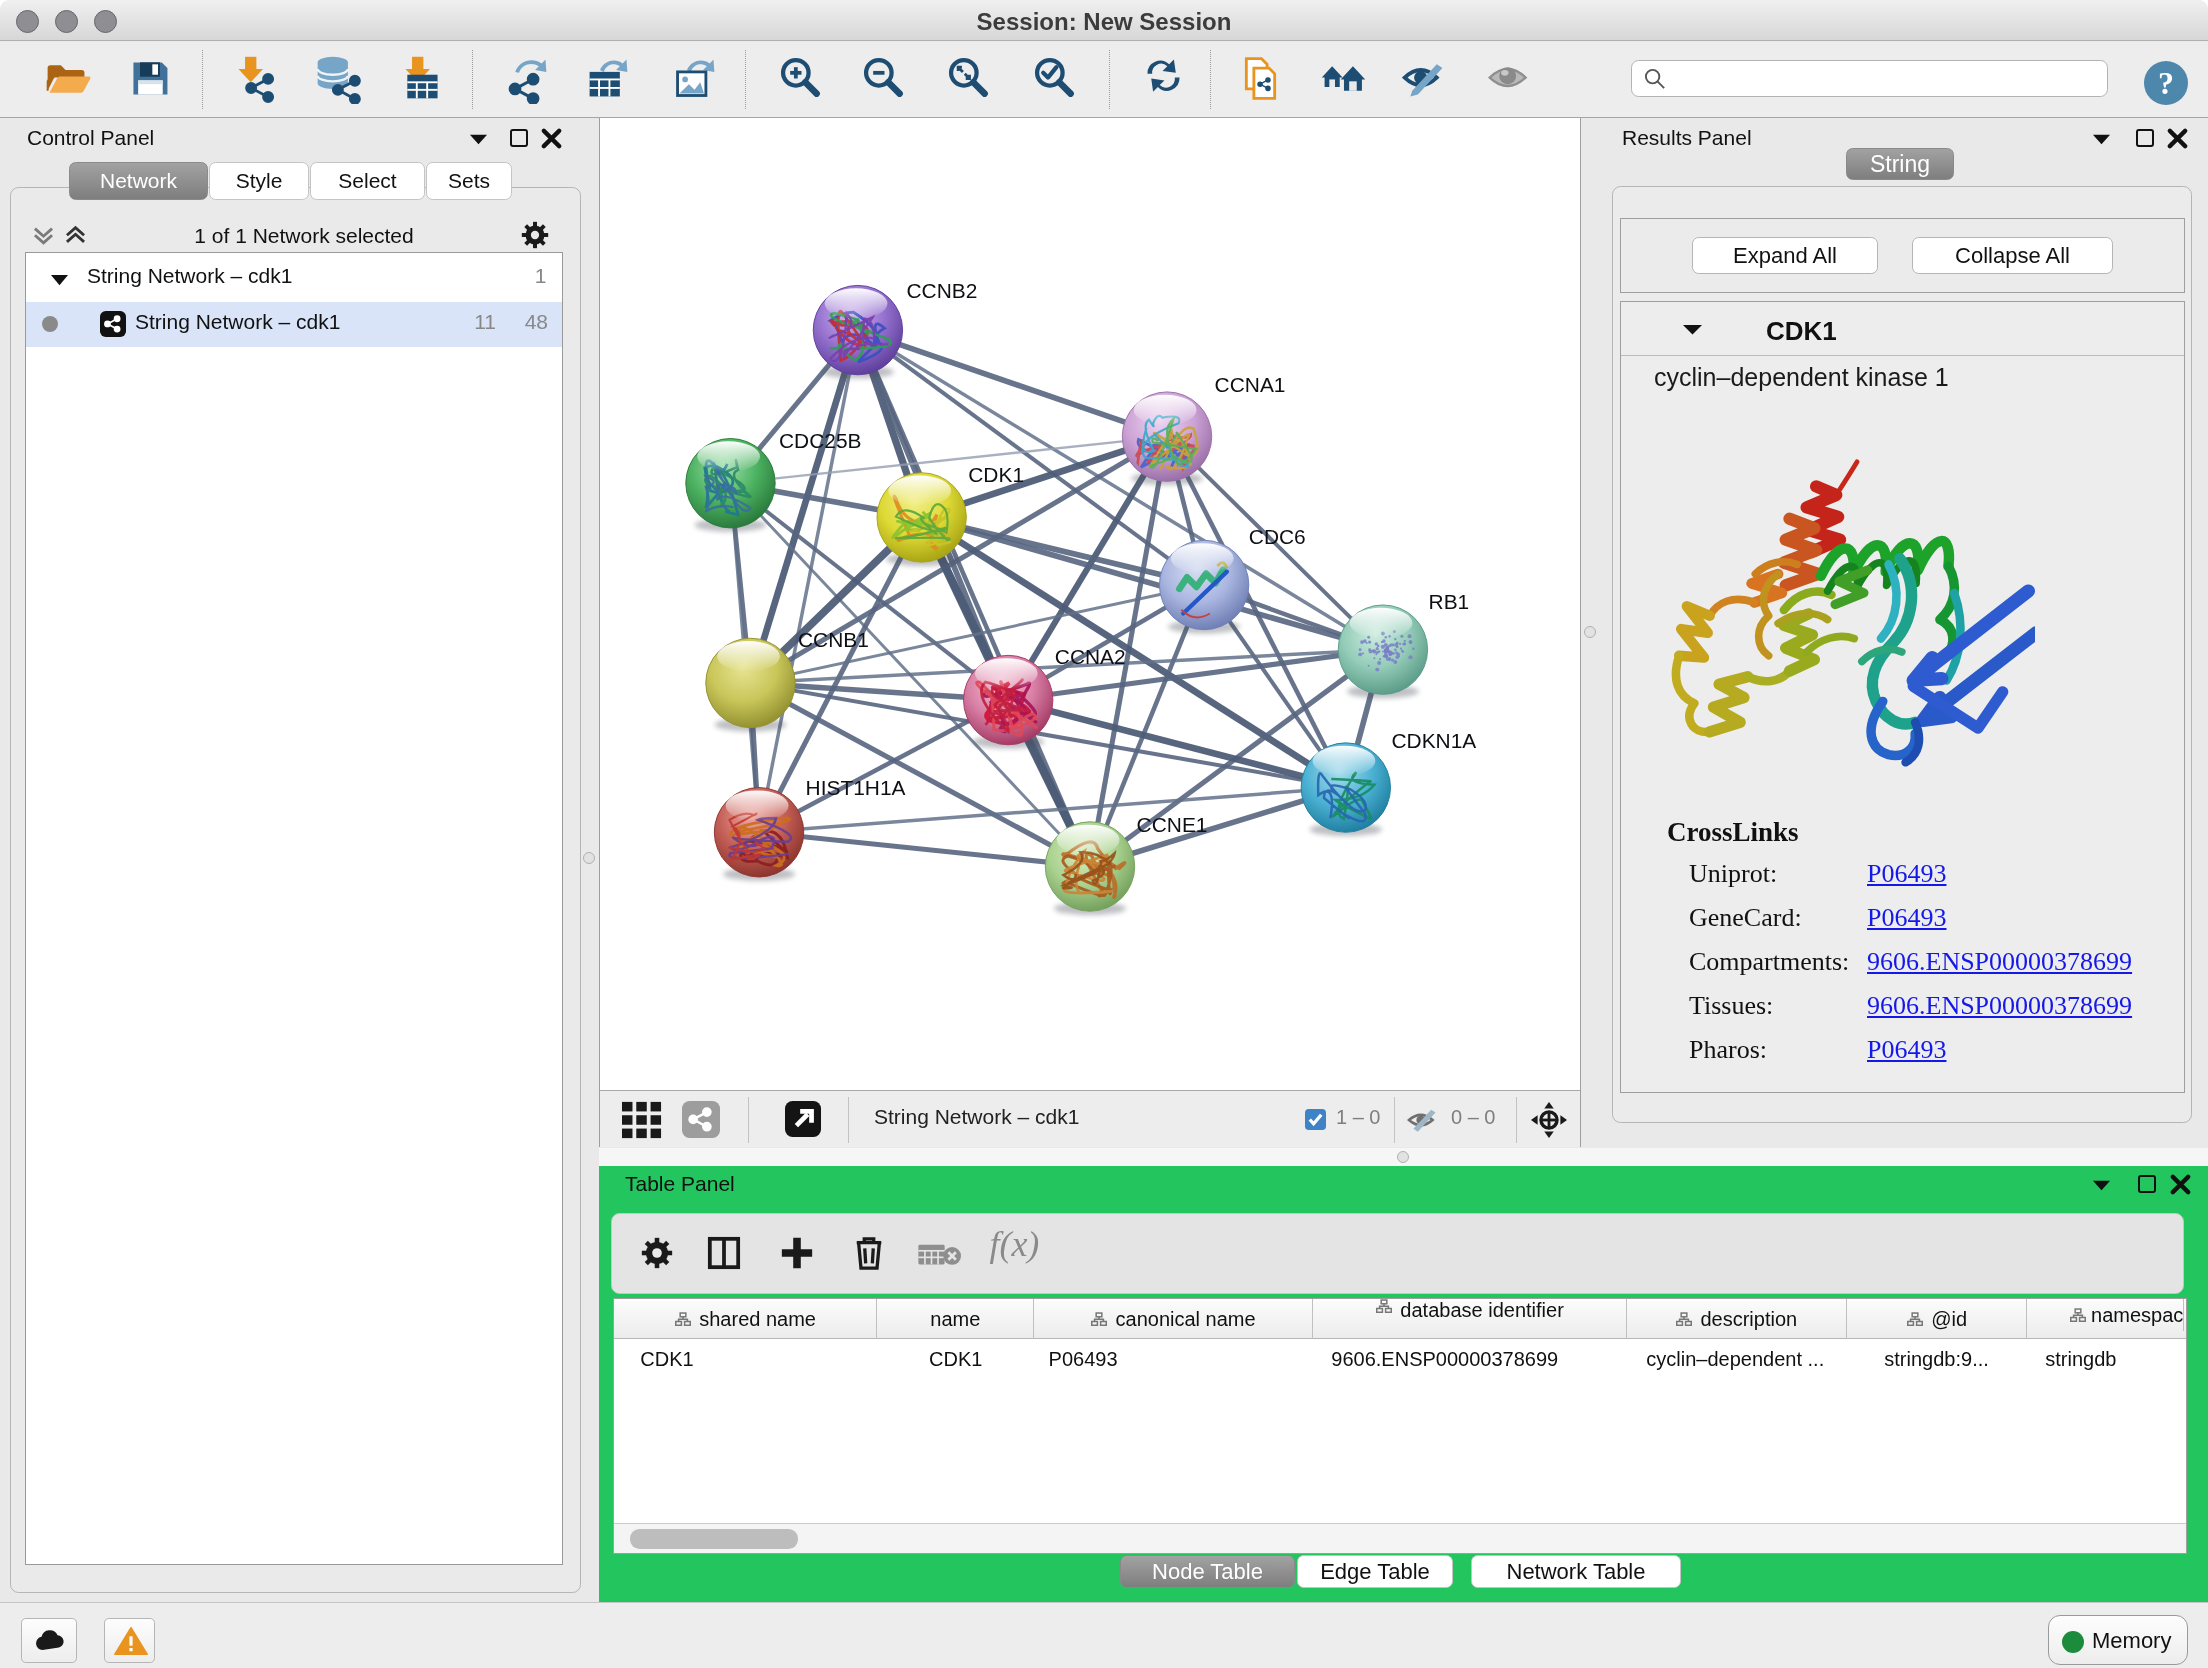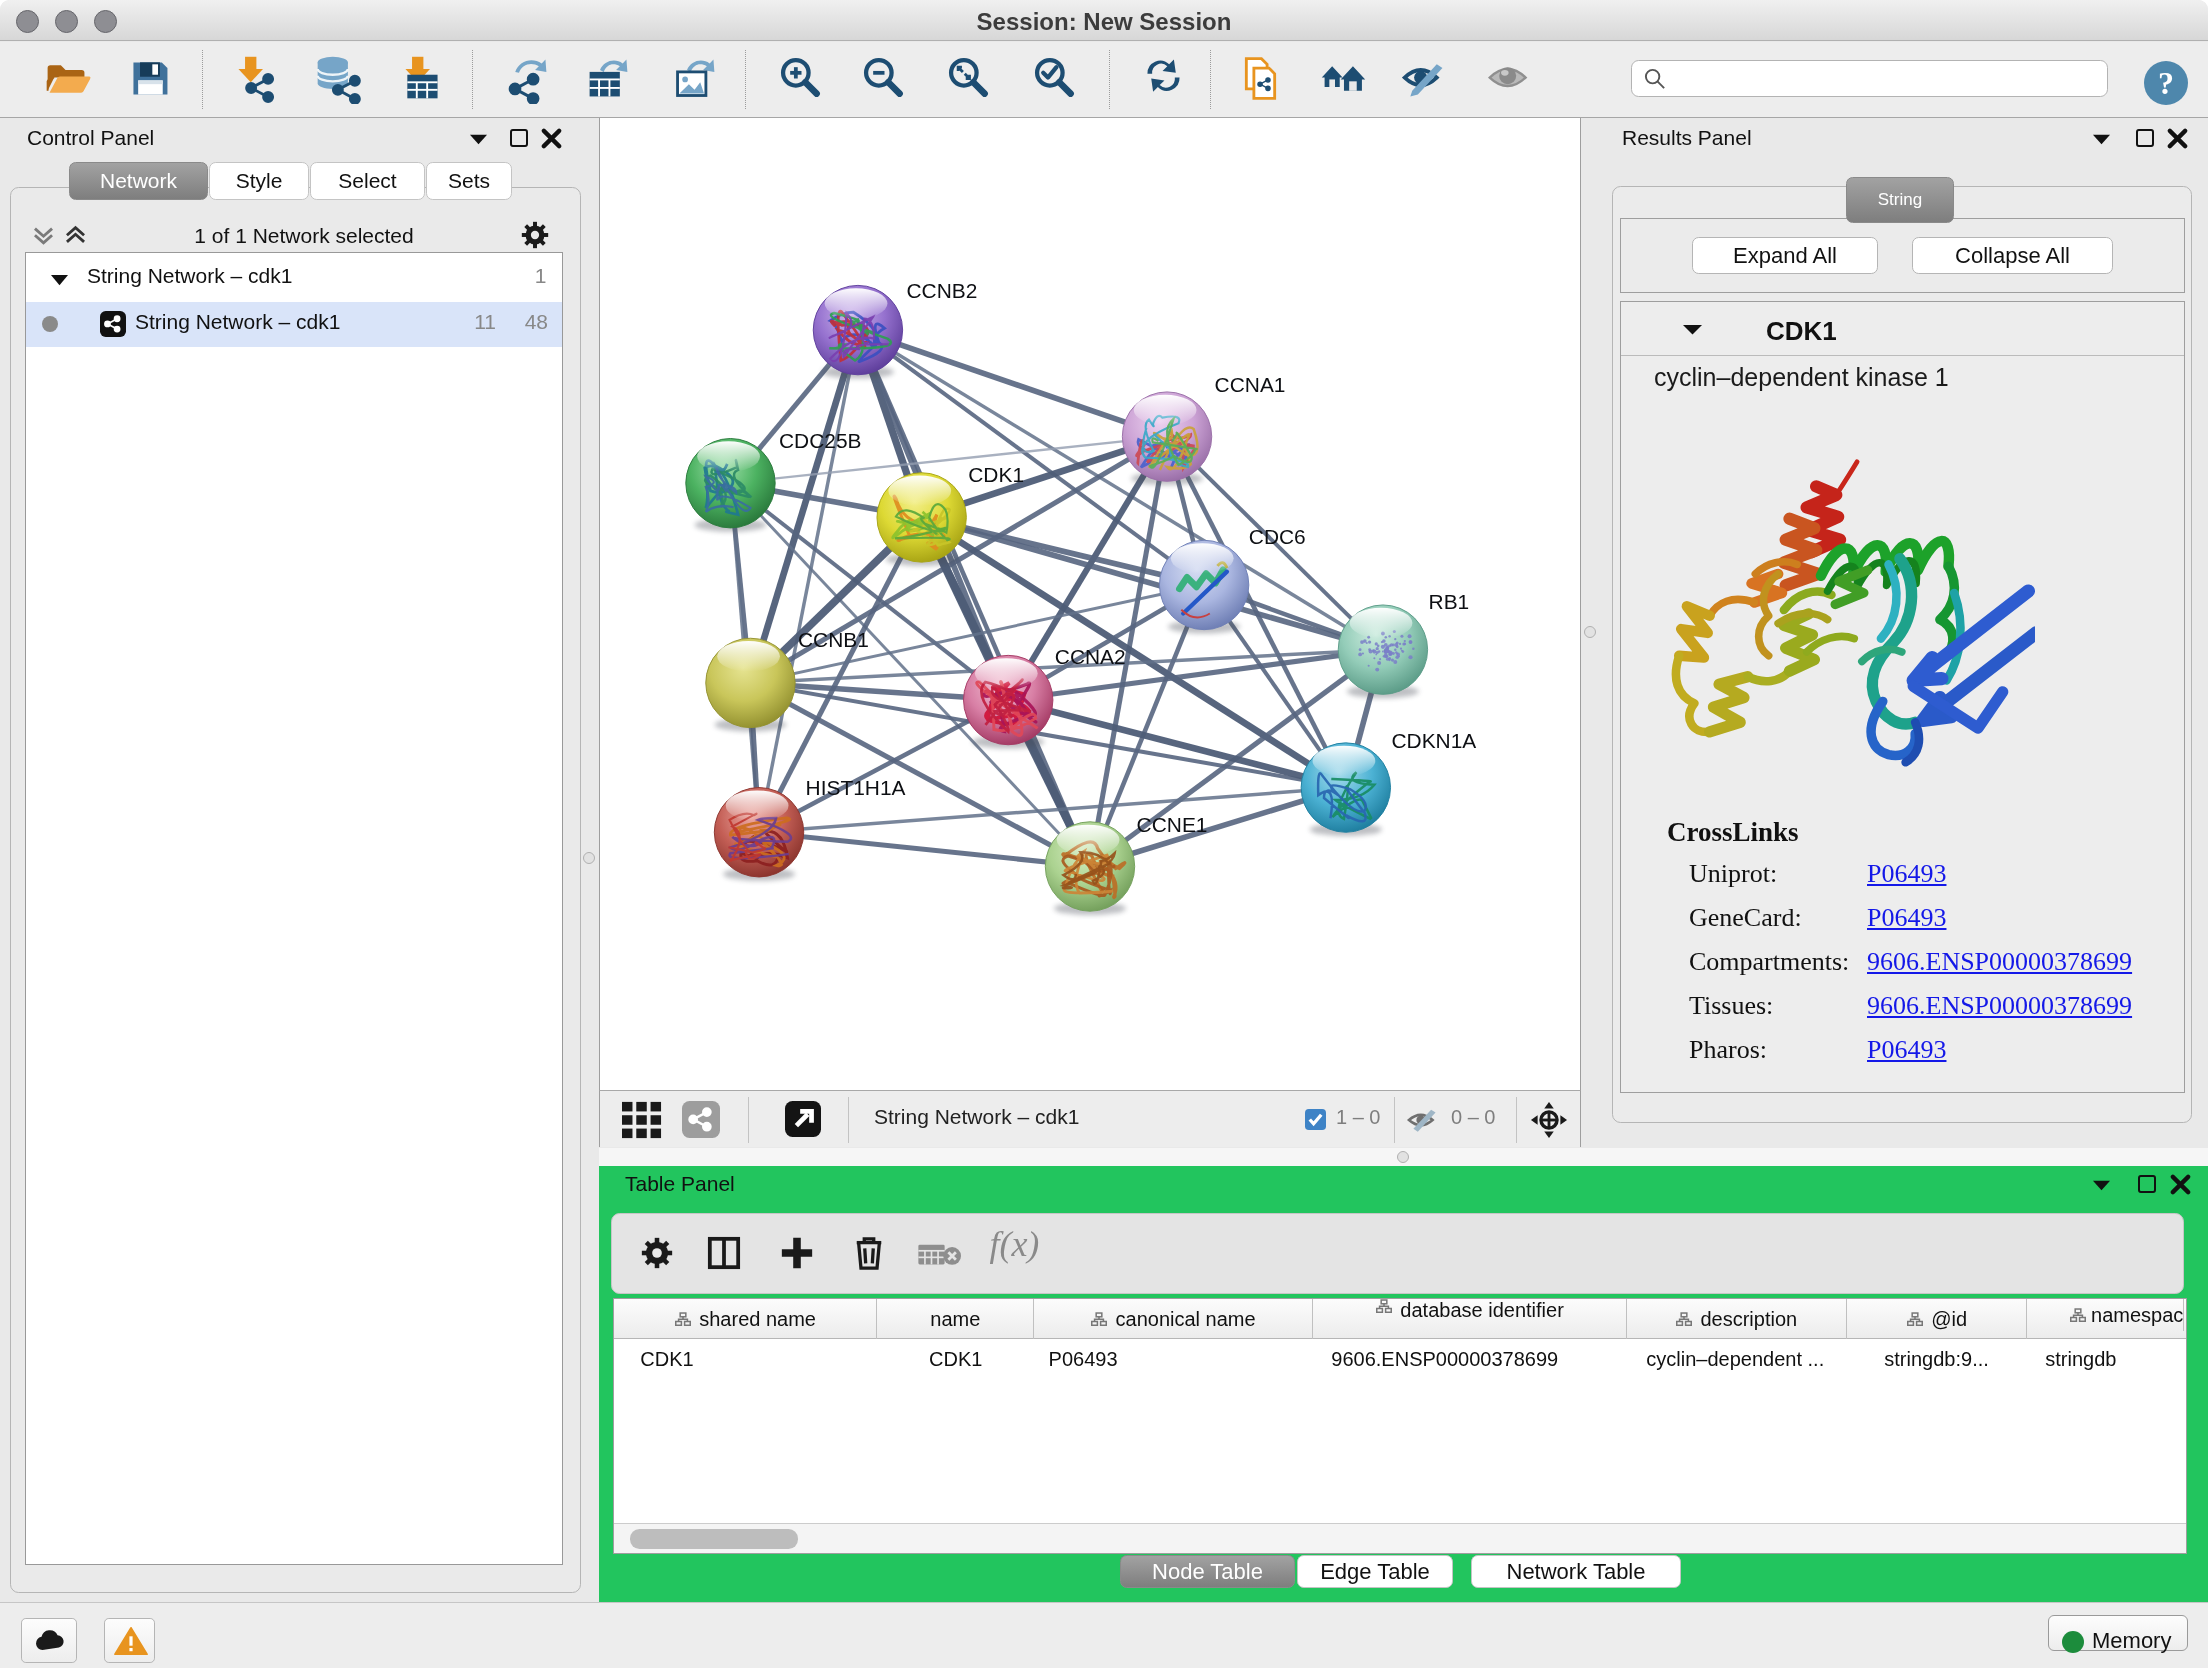--- a/index.html
+++ b/index.html
@@ -666,21 +666,21 @@
  <div class="abs" style="left:41px;top:7.6px;font-size:21px;color:#111">Results Panel</div>
  <svg class="abs" width="21" height="13.3" viewBox="0 0 22 14" style="left:510px;top:14.3px">
         <path d="M2 3 h18 l-9 10 z" fill="#111"></path>
       </svg>
  <div class="abs" style="left:555px;top:10.5px;width:18px;height:18px;border:2.4px solid #111;border-radius:2.9px"></div>
  <svg class="abs" width="21" height="21" viewBox="0 0 22 22" style="left:586px;top:9.5px">
         <path d="M3 3 L19 19 M19 3 L3 19" stroke="#111" stroke-width="4.5" stroke-linecap="round"></path>
       </svg>
 
  <div class="panelbox" style="left:31px;top:68px;width:580px;height:937px;background:#ebebeb"></div>
- <div class="tab sel" style="left:265px;top:59px;width:108px;height:46px;font-size:17px">String</div>
+ <div class="tab sel" style="left:265px;top:30px;width:108px;height:32px;font-size:23px">String</div>
 
  <div class="abs" style="left:39px;top:100px;width:565px;height:75px;border:1px solid #9e9e9e;background:#ebebeb"></div>
  <div class="abs" style="left:111px;top:119px;width:186px;height:37px;background:#fff;border:1px solid #b5b5b5;border-radius:6.7px;text-align:center;line-height:35px;font-size:22px;color:#111">Expand All</div>
  <div class="abs" style="left:331px;top:119px;width:201px;height:37px;background:#fff;border:1px solid #b5b5b5;border-radius:6.7px;text-align:center;line-height:35px;font-size:22px;color:#111">Collapse All</div>
 
  <div class="abs" style="left:39px;top:183px;width:565px;height:792px;border:1px solid #9e9e9e;background:#ededed">
   <div class="abs" style="left:0;top:0;width:563px;height:54px;border-bottom:1px solid #bbb">
     <svg width="23" height="12.4" viewBox="0 0 24 13" style="position:absolute;left:60px;top:21px">
             <path d="M2 2 h20 l-10 10 z" fill="#111"></path>
           </svg>
@@ -883,19 +883,19 @@
           <path d="M10 22 a7 7 0 0 1 -1-13.9 A9 9 0 0 1 26 6.5 a6.5 6.5 0 0 1 1.5 12.8 z" fill="#1a1a1a"></path>
         </svg>
  </div>
  <div class="abs" style="left:104px;top:15px;width:51px;height:45px;background:linear-gradient(#fdfdfd,#ededed);border:1px solid #b5b5b5;border-radius:4.8px">
    <svg width="34" height="30" viewBox="0 0 36 32" style="position:absolute;left:8.6px;top:6.7px">
           <path d="M18 2 L35 30 H1 Z" fill="#e8941f" stroke="#e8941f" stroke-width="2" stroke-linejoin="round"></path>
           <rect x="16.3" y="11" width="3.4" height="10" fill="#fff"></rect>
           <rect x="16.3" y="23.5" width="3.4" height="3.4" fill="#fff"></rect>
         </svg>
  </div>
- <div class="abs" style="left:2048px;top:12.4px;width:140px;height:36px;background:linear-gradient(#fdfdfd,#ededed);border:1.4px solid #9a9a9a;border-radius:6px">
+ <div class="abs" style="left:2048px;top:12.4px;width:140px;height:50px;background:linear-gradient(#fdfdfd,#ededed);border:1.4px solid #9a9a9a;border-radius:12px">
    <div style="position:absolute;left:13.3px;top:14.3px;width:22px;height:22px;border-radius:50%;background:#1c8c3c"></div>
    <div style="position:absolute;left:43px;top:11.4px;font-size:22px;color:#111">Memory</div>
  </div>
 </div>
 
 </div>
 
 </body></html>

